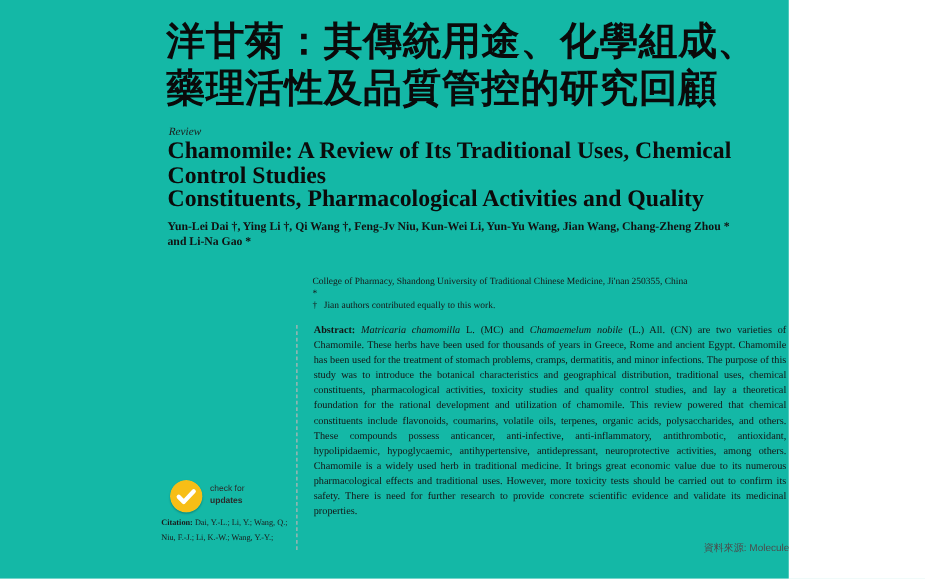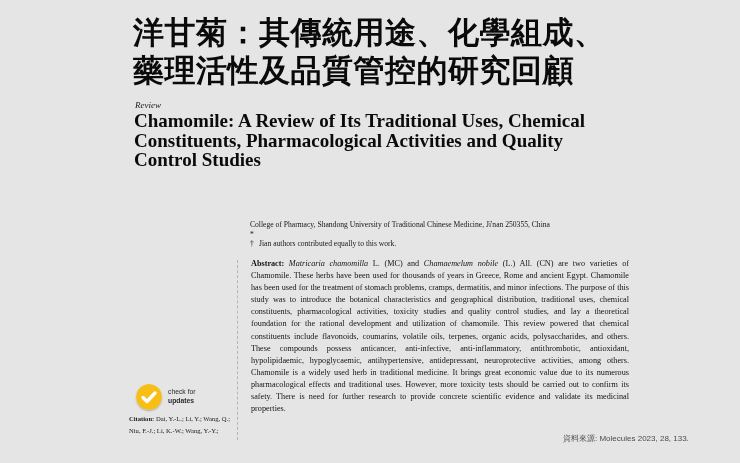--- a/index.html
+++ b/index.html
@@ -1,21 +1,21 @@
 <!DOCTYPE html>
 <html><head>
 <meta charset="utf-8">
 <style>
   * { margin: 0; padding: 0; box-sizing: border-box; }
   html, body { background: #ffffff; }
   .canvas {
     position: relative;
-    width: 740px;
+    width: 631px;
     height: 463px;
-    background: #e5e5e5;
+    background: #14b8a6;
     overflow: hidden;
     font-family: "Liberation Serif", serif;
     color: #0d0d0d;
   }
 
   
   .cn-title {
     position: absolute;
     left: 133px;
     top: 14px;
@@ -155,25 +155,27 @@
 
   <h1 class="cn-title">
     <div>洋甘菊：其傳統用途、化學組成、</div>
     <div>藥理活性及品質管控的研究回顧</div>
   </h1>
 
   <div class="kicker">Review</div>
 
   <div class="paper-title">
     <div>Chamomile: A Review of Its Traditional Uses, Chemical</div>
+    <div>Control Studies</div>
     <div>Constituents, Pharmacological Activities and Quality</div>
-    <div>Control Studies</div>
   </div>
 
   <div class="authors">
+    <div>Yun-Lei Dai †, Ying Li †, Qi Wang †, Feng-Jv Niu, Kun-Wei Li, Yun-Yu Wang, Jian Wang, Chang-Zheng Zhou *</div>
+    <div>and Li-Na Gao *</div>
   </div>
 
   <div class="affiliation">
     <div class="aff-row">
       <span>College of Pharmacy, Shandong University of Traditional Chinese Medicine, Ji'nan 250355, China</span>
     </div>
     <div class="aff-row">
       <span class="aff-marker">*</span>
     </div>
     <div class="aff-row">

